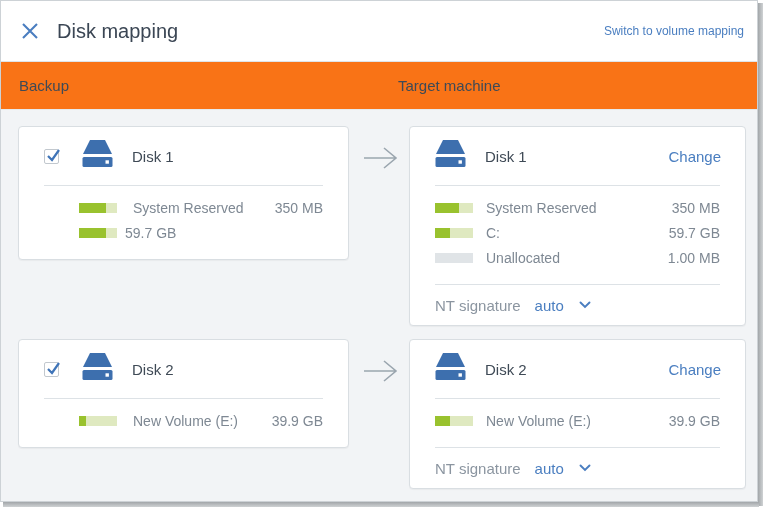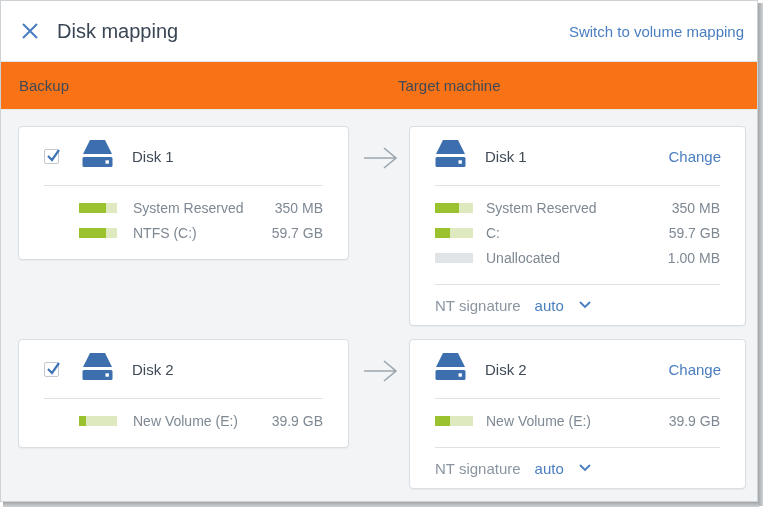--- a/index.html
+++ b/index.html
@@ -27,21 +27,21 @@
   
   .titlebar {
     height:61px; background:#ffffff;
     border-bottom:1px solid #dfe4e8;
     display:flex; align-items:center;
     padding:0 13px 0 18px;
   }
   .close-btn { width:22px; height:22px; display:flex; align-items:center; justify-content:center; cursor:pointer; }
   .title { font-size:20px; color:#3b4654; margin-left:16px; }
   .spacer { flex:1; }
-  .switch-link { font-size:15px; color:#4a7ec0; cursor:pointer; }
+  .switch-link { font-size:12px; color:#4a7ec0; cursor:pointer; }
   
   .col-headers {
     height:48px; background:#f97316;
     border-bottom:1px solid #e6eaec;
     position:relative;
   }
   .col-label { position:absolute; top:15px; font-size:15px; color:#3f4a56; }
   .col-label.backup { left:18px; }
   .col-label.target { left:397px; }
   
@@ -135,21 +135,20 @@
           <span class="bar bar-green">
               <span class="bar-fill" style="width: 72%;"></span>
             </span>
           <span class="vol-label">System Reserved</span>
           <span class="vol-size">350 MB</span>
         </div>
         <div class="vol-row">
           <span class="bar bar-green">
               <span class="bar-fill" style="width: 72%;"></span>
             </span>
-          <span class="vol-label">NTFS (C:)</span>
           <span class="vol-size">59.7 GB</span>
         </div>
       </div>
     </div>
 
     <div class="map-arrow row1">
       <svg width="36" height="26" viewBox="0 0 36 26">
         <path d="M2 13 H33 M22 3 L34 13 L22 23" stroke="#9ba6af" stroke-width="1.6" fill="none"></path>
       </svg>
     </div>

